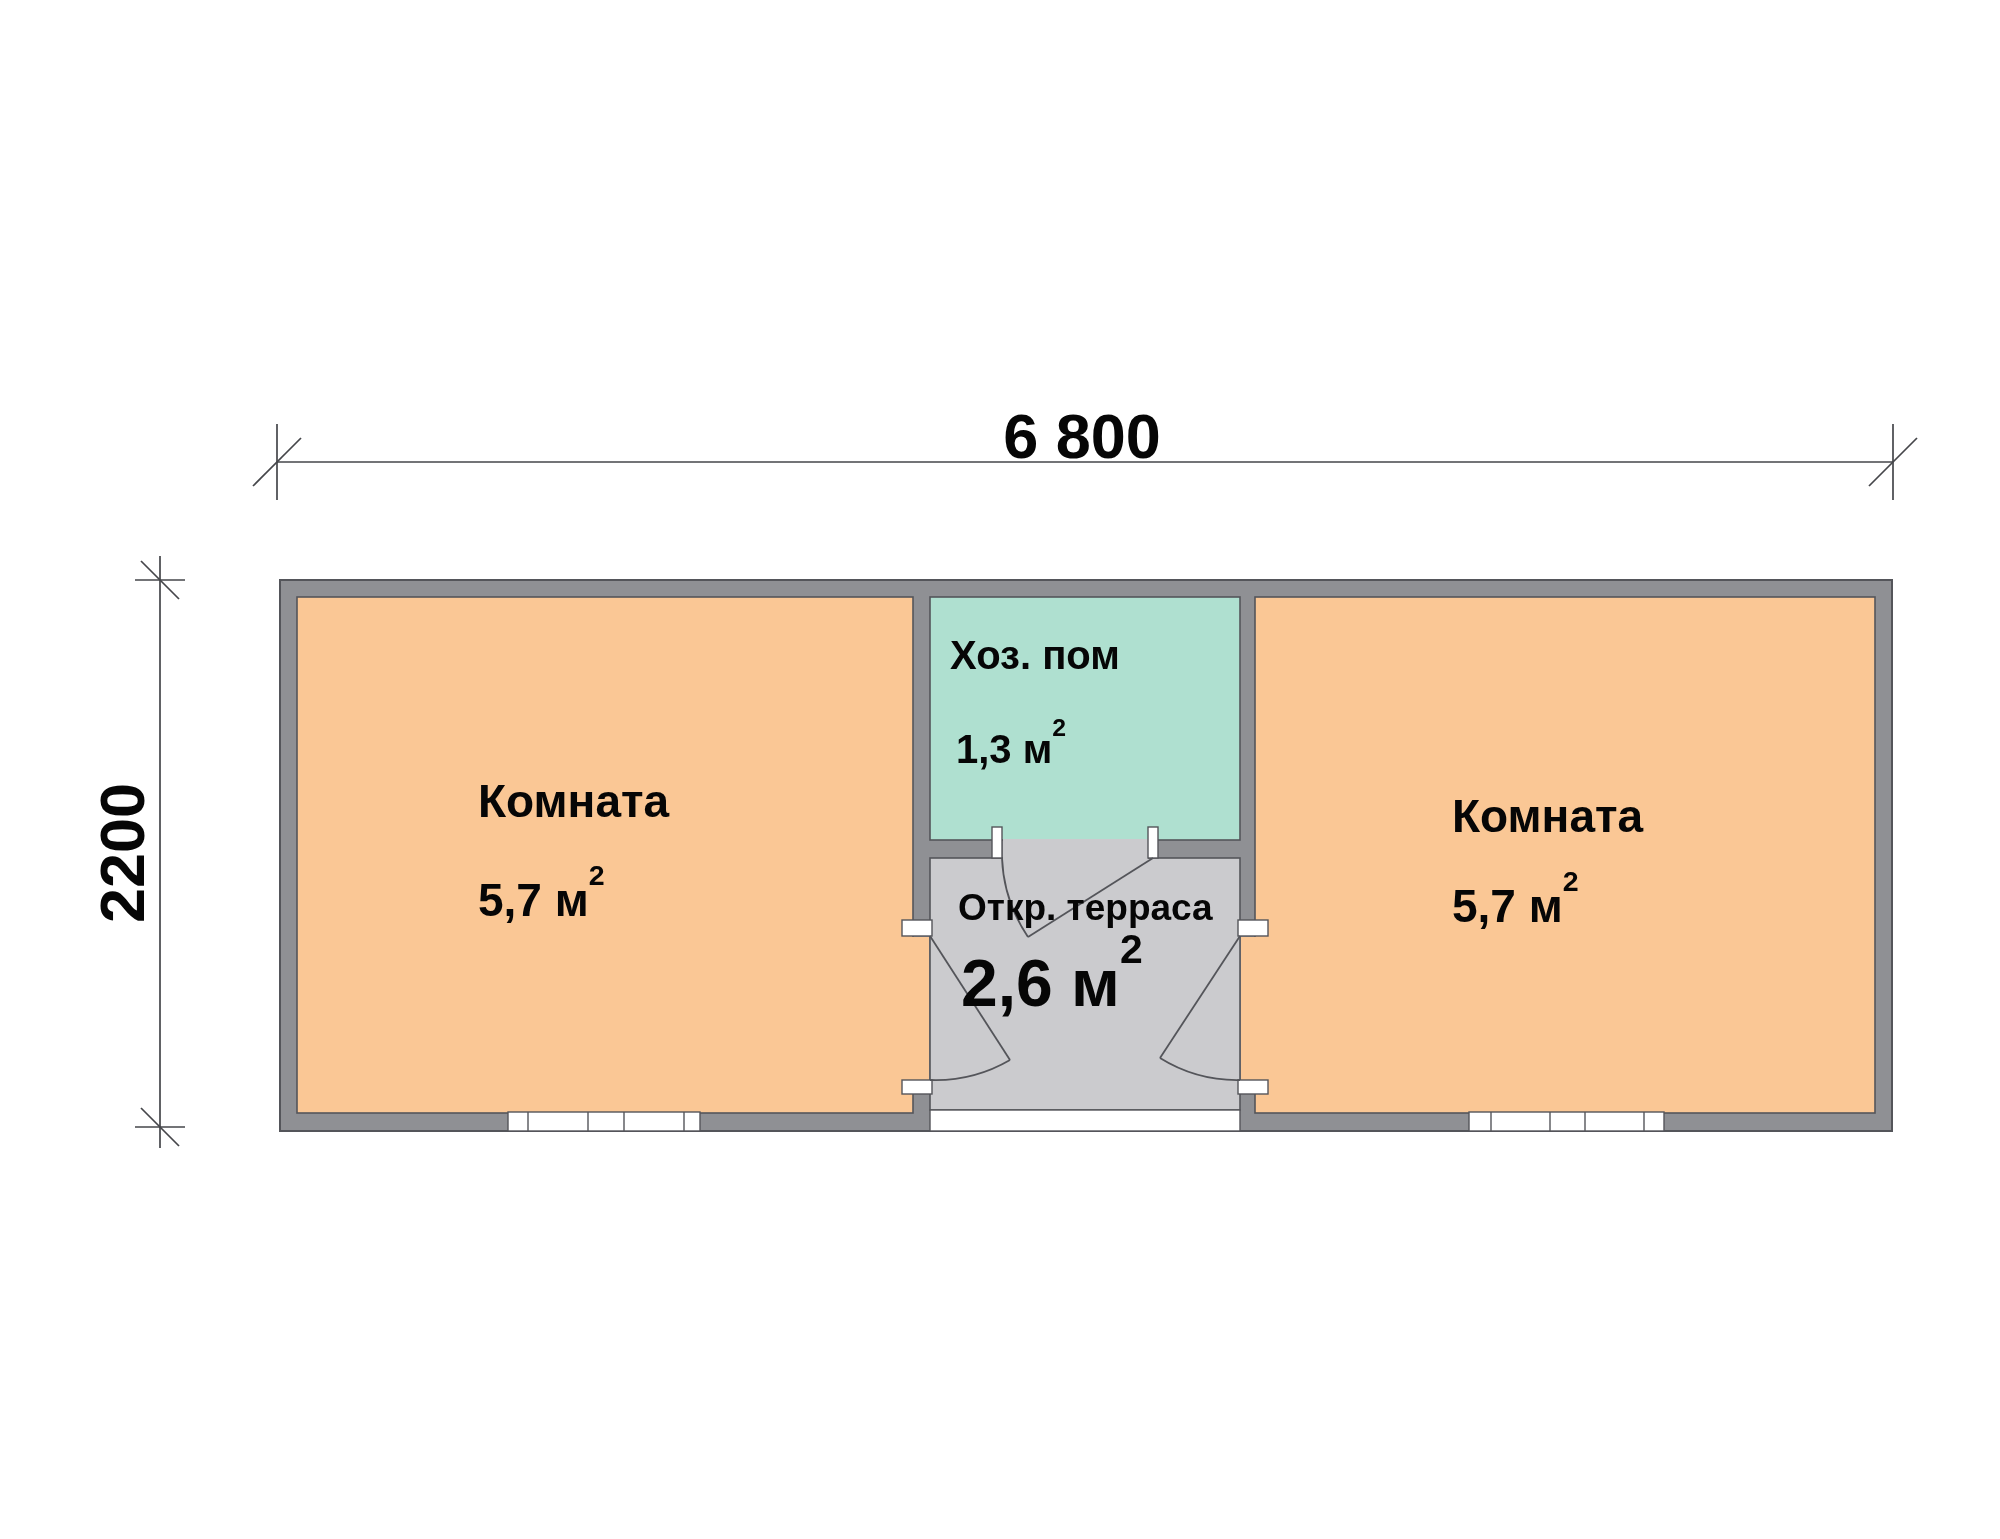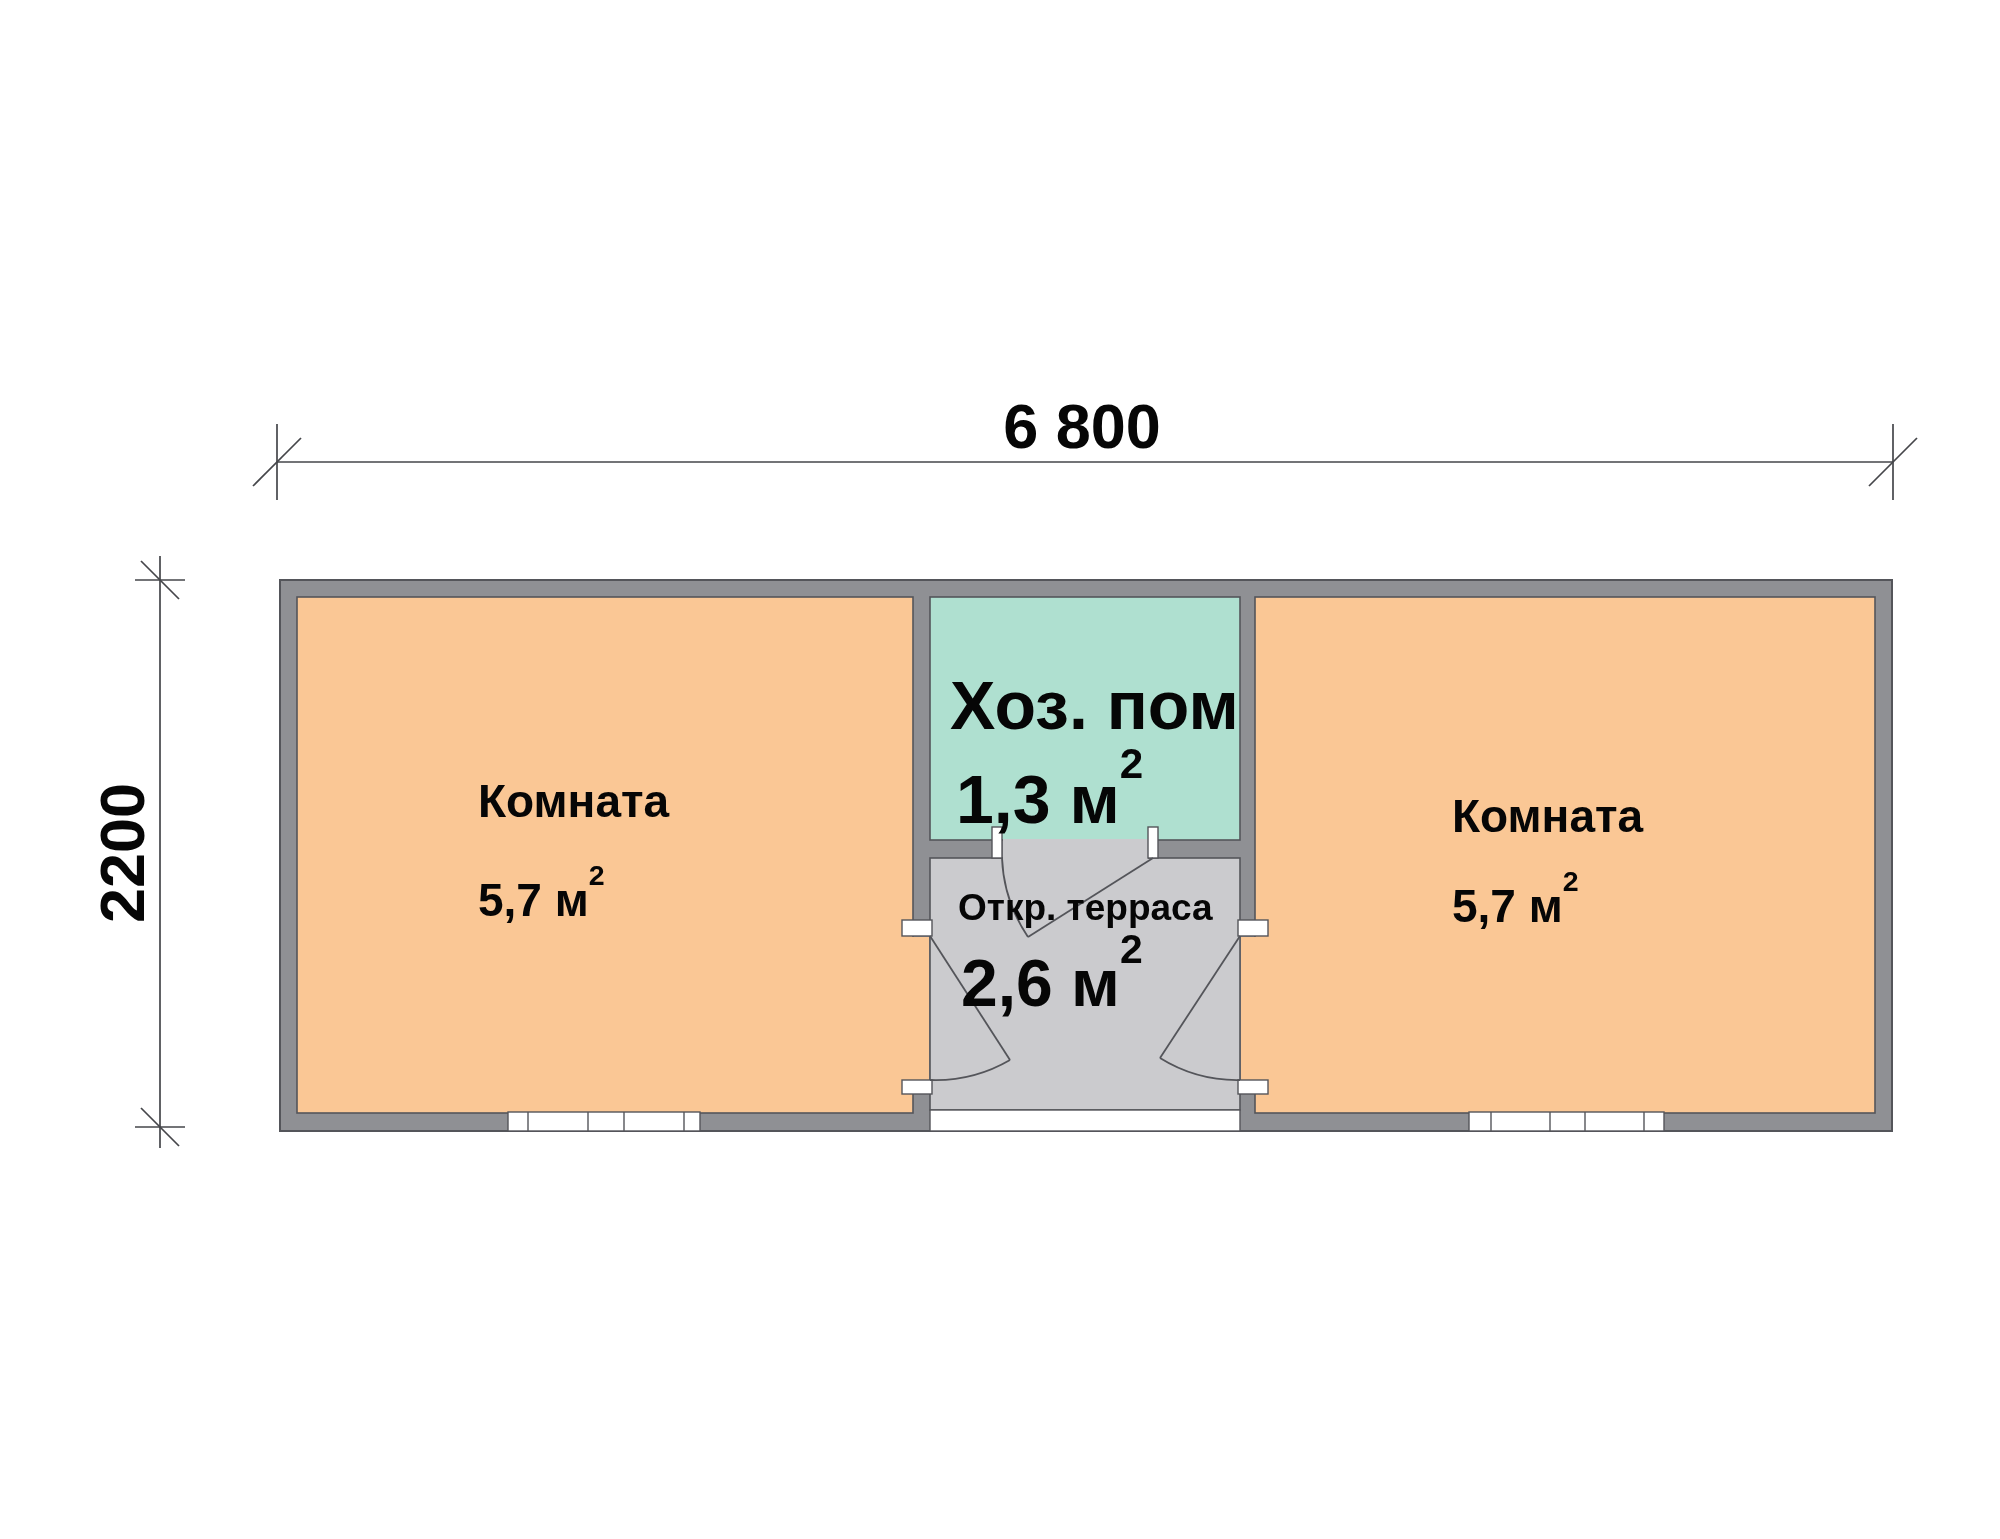--- a/index.html
+++ b/index.html
@@ -10,25 +10,25 @@
   .wall-outline{stroke:#54555A;stroke-width:2;}
   .room-outline{stroke:#54555A;stroke-width:1.6;}
   .jamb{fill:#ffffff;stroke:#54555A;stroke-width:1.4;}
   .door{fill:none;stroke:#54555A;stroke-width:1.8;}
   .winline{stroke:#54555A;stroke-width:1.4;}
   .dim{stroke:#45464A;stroke-width:1.7;}
   
   .lbl{position:absolute;color:#060606;font-weight:bold;line-height:1;white-space:nowrap;}
   .lbl sup{font-size:0.62em;position:relative;top:-0.5em;line-height:0;}
   .fs-room{font-size:46px;}
-  .fs-util{font-size:68px;margin-top:36px;}
+  .fs-util{font-size:40px;}
   .fs-terr-name{font-size:37px;}
   .fs-terr-area{font-size:66px;}
   .fs-dim{font-size:63px;}
-  .dim-w{left:1082px;top:395px;transform:translateX(-50%);}
+  .dim-w{left:1082px;top:405px;transform:translateX(-50%);}
   .dim-h{left:122px;top:853px;transform:translate(-50%,-50%) rotate(-90deg);transform-origin:center;}
   .room-left-name{left:478px;top:778px;}
   .room-left-area{left:478px;top:877px;}
   .room-right-name{left:1452px;top:793px;}
   .room-right-area{left:1452px;top:883px;}
   .utility-name{left:950px;top:635px;}
   .utility-area{left:956px;top:729px;}
   .terrace-name{left:958px;top:889px;}
   .terrace-area{left:961px;top:950px;}
 </style>

